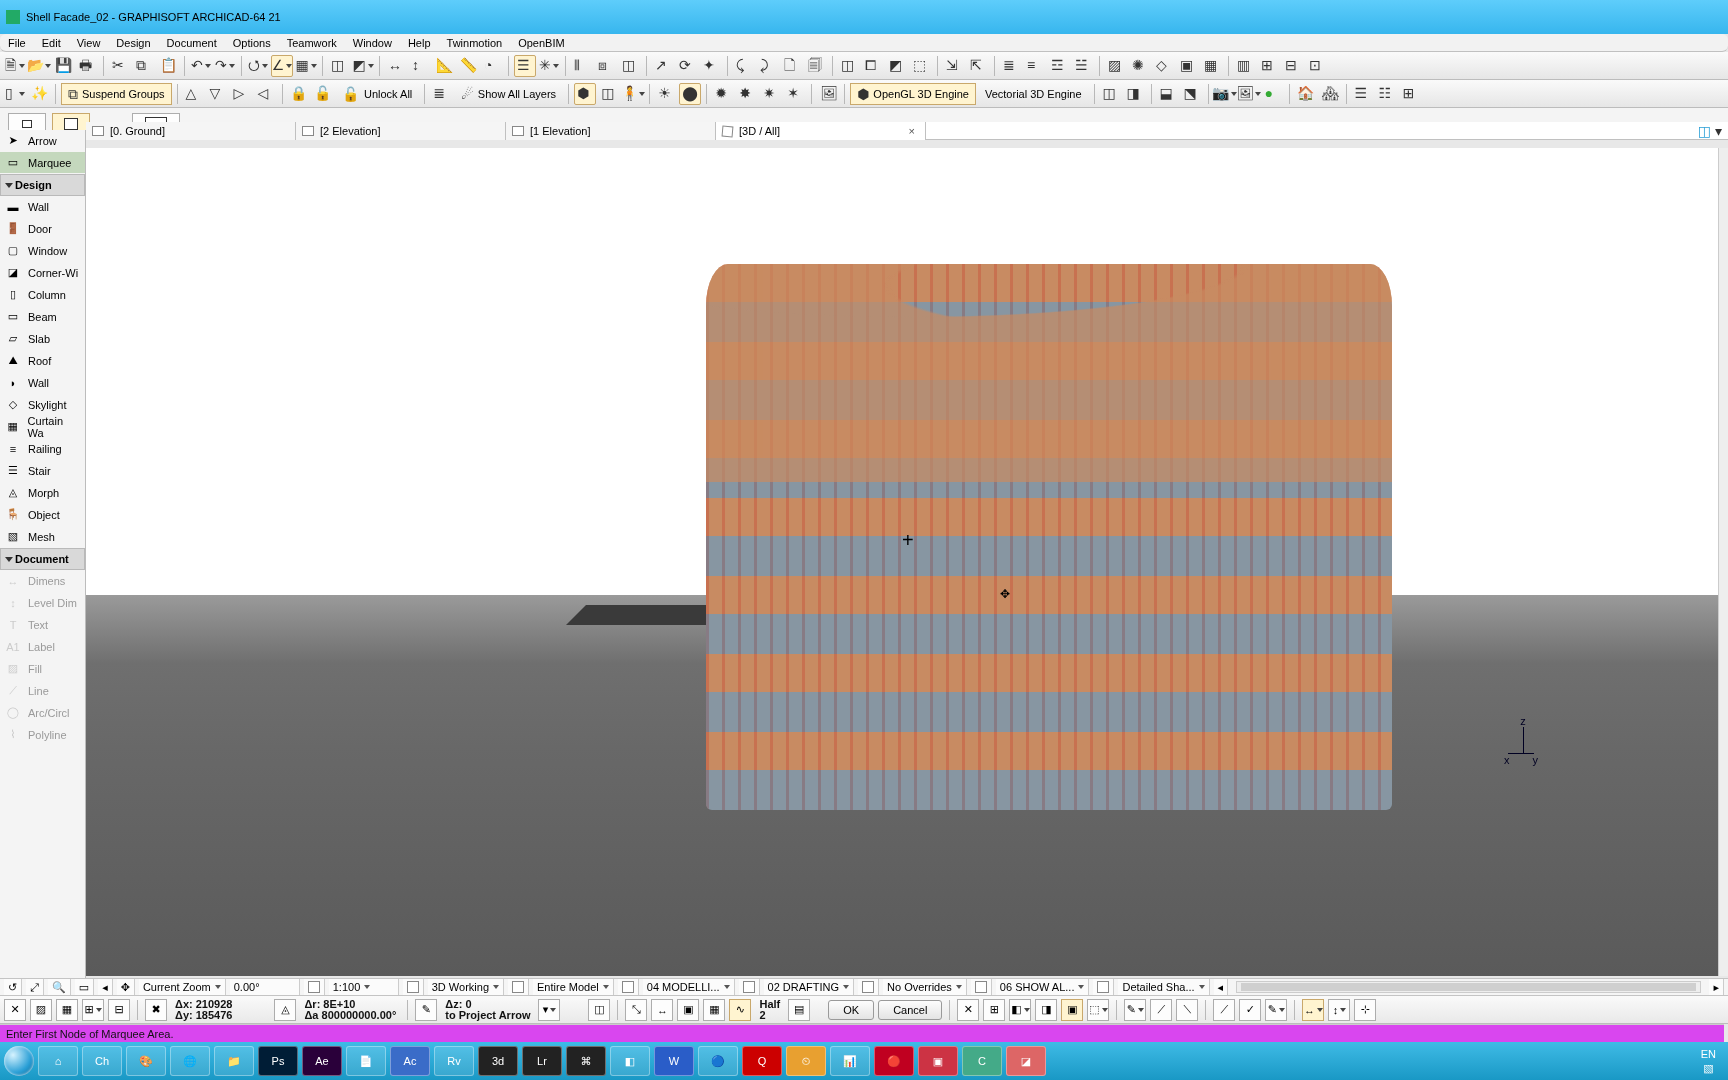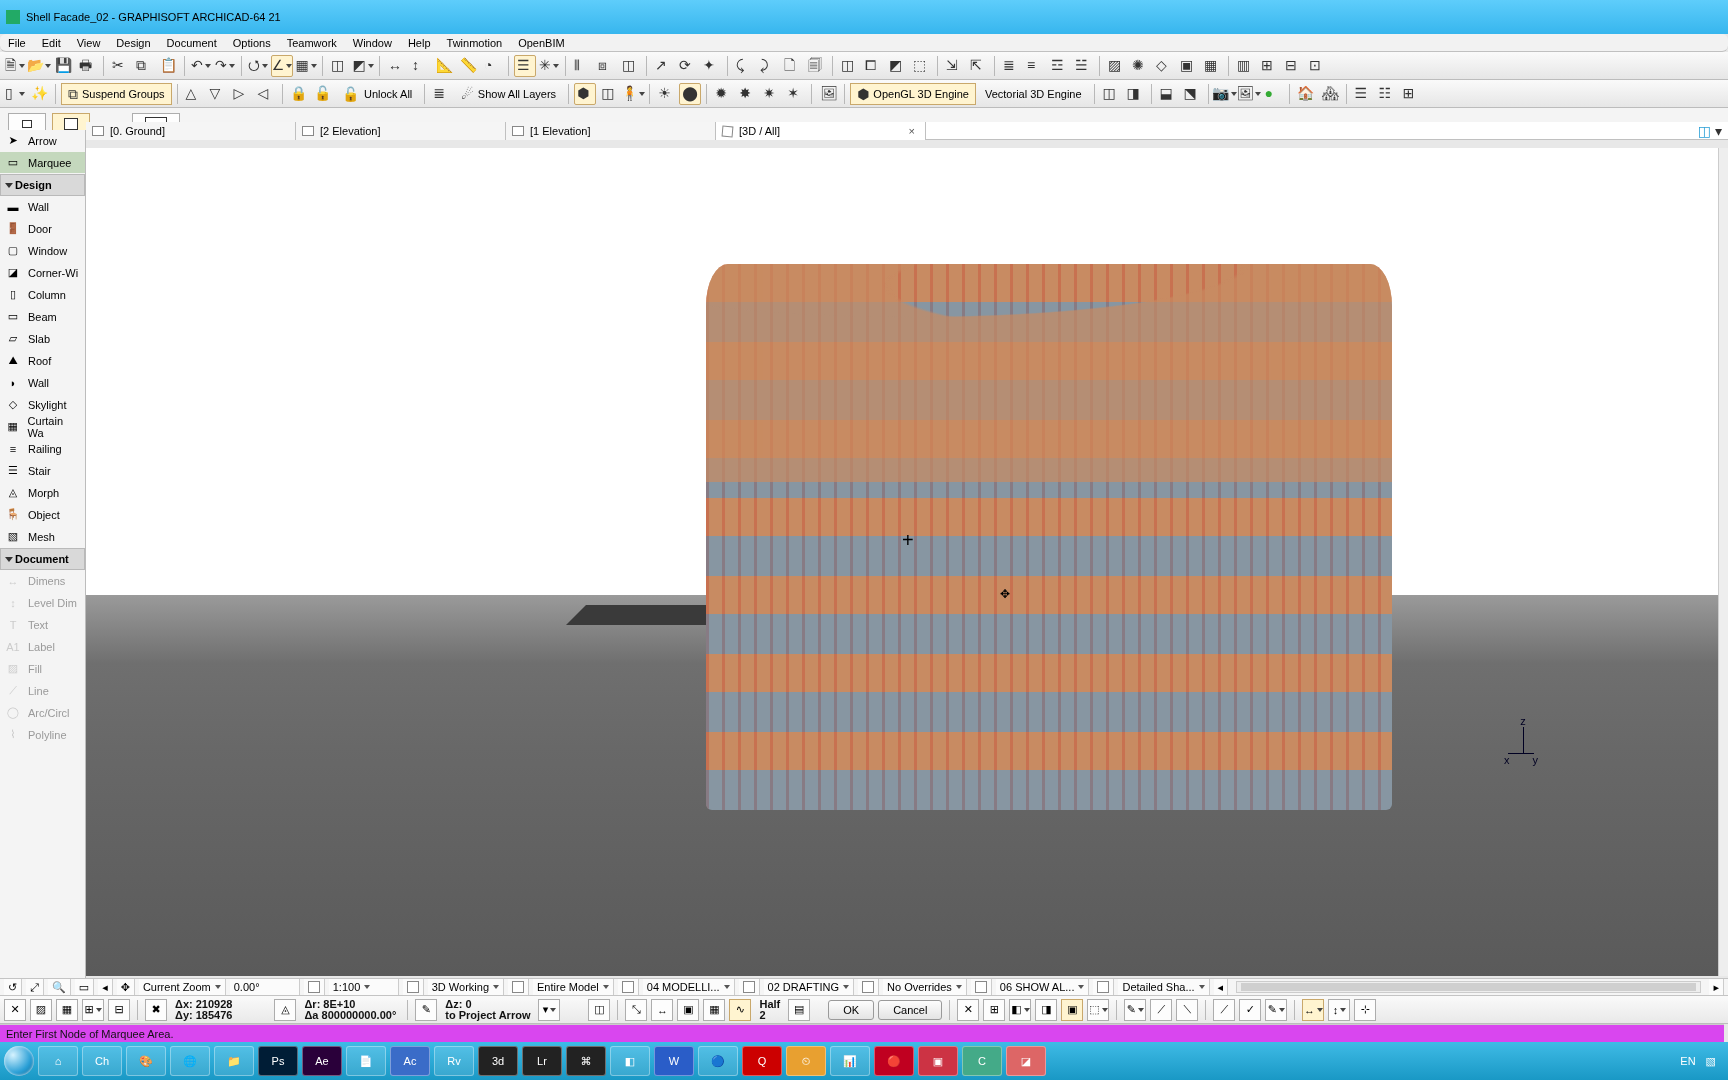--- a/index.html
+++ b/index.html
@@ -83,21 +83,21 @@
   .tracker .field small{color:#111;}
   .tracker .sq{width:22px;height:22px;border:1px solid #adadad;background:#fdfdfd;display:flex;align-items:center;justify-content:center;}
   .tracker .sq.active{background:#fff4d0;border-color:#c9a86b;}
   .tracker button.txt{height:20px;padding:0 14px;background:linear-gradient(#fdfdfd,#e4e4e4);border:1px solid #9a9a9a;border-radius:3px;}
   
   .status { position:absolute; left:0; right:4px; bottom:38px; height:18px; background:#d946ef; border-top:1px solid #ccc; display:flex;align-items:center;padding:0 6px;color:#111;}
   
   .taskbar { position:absolute; left:0; right:0; bottom:0; height:38px; background:linear-gradient(#3fbbe6,#1998c5); display:flex; align-items:center; padding:0 4px; gap:4px;}
   .taskbar .orb{width:30px;height:30px;border-radius:50%;background:radial-gradient(circle at 30% 30%,#d6f3ff,#2a9fd6 60%,#065f8a);box-shadow:inset 0 0 3px #fff;}
   .taskbar .app{width:40px;height:30px;border:1px solid rgba(255,255,255,.35);border-radius:3px;display:flex;align-items:center;justify-content:center;color:#fff;font-size:11px;background:rgba(255,255,255,.12);}
-  .taskbar .tray{margin-left:auto;display:flex;align-items:center;gap:10px;color:#fff;padding:0 8px;}
+  .taskbar .tray{margin-left:auto;display:flex;align-items:center;gap:2px;color:#fff;padding:0 8px;flex-direction:column;}
   
   
   .i-box{width:14px;height:12px;border:1px solid #333;background:#fff;}
   .glyph{font-size:14px;line-height:1;color:#333;}
 </style>
 </head>
 <body>
 
 <div class="titlebar">
   <span class="icon"></span>

